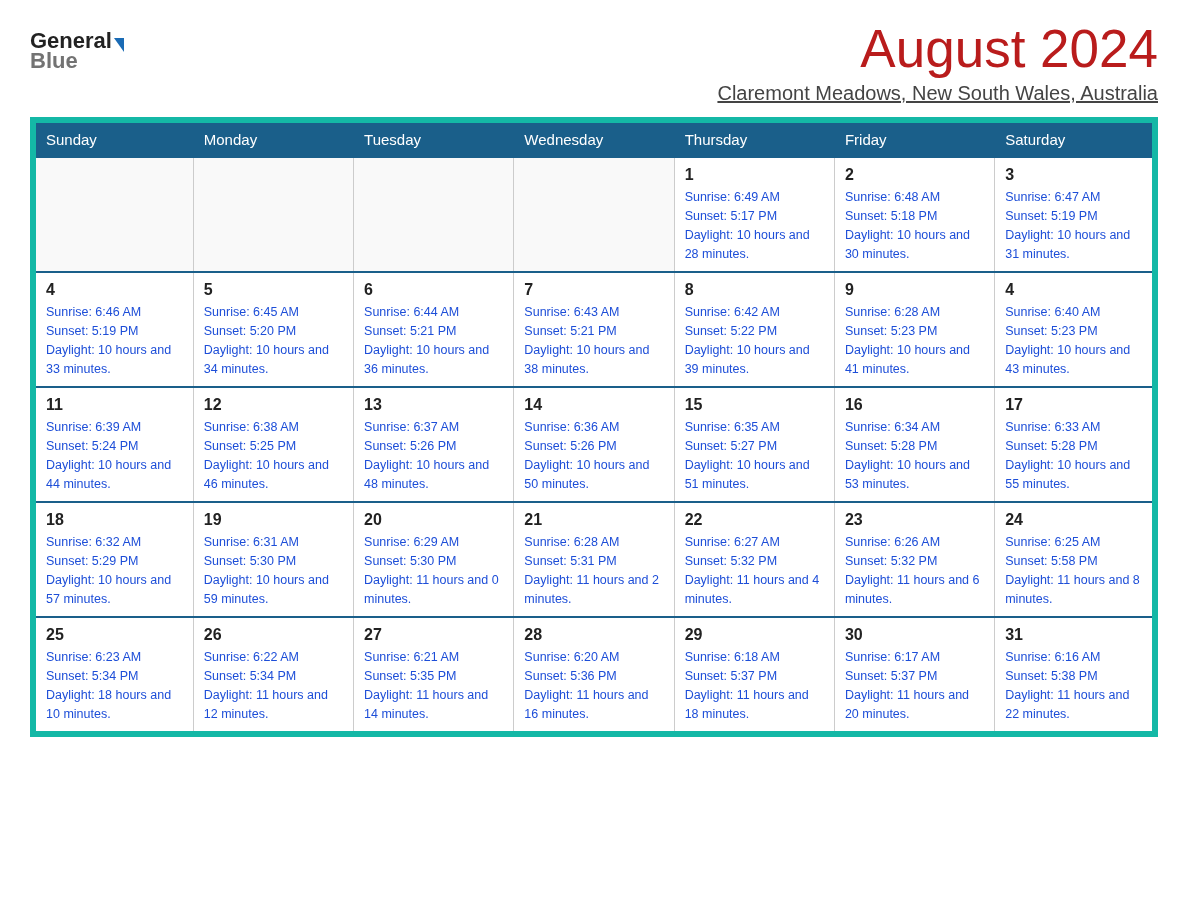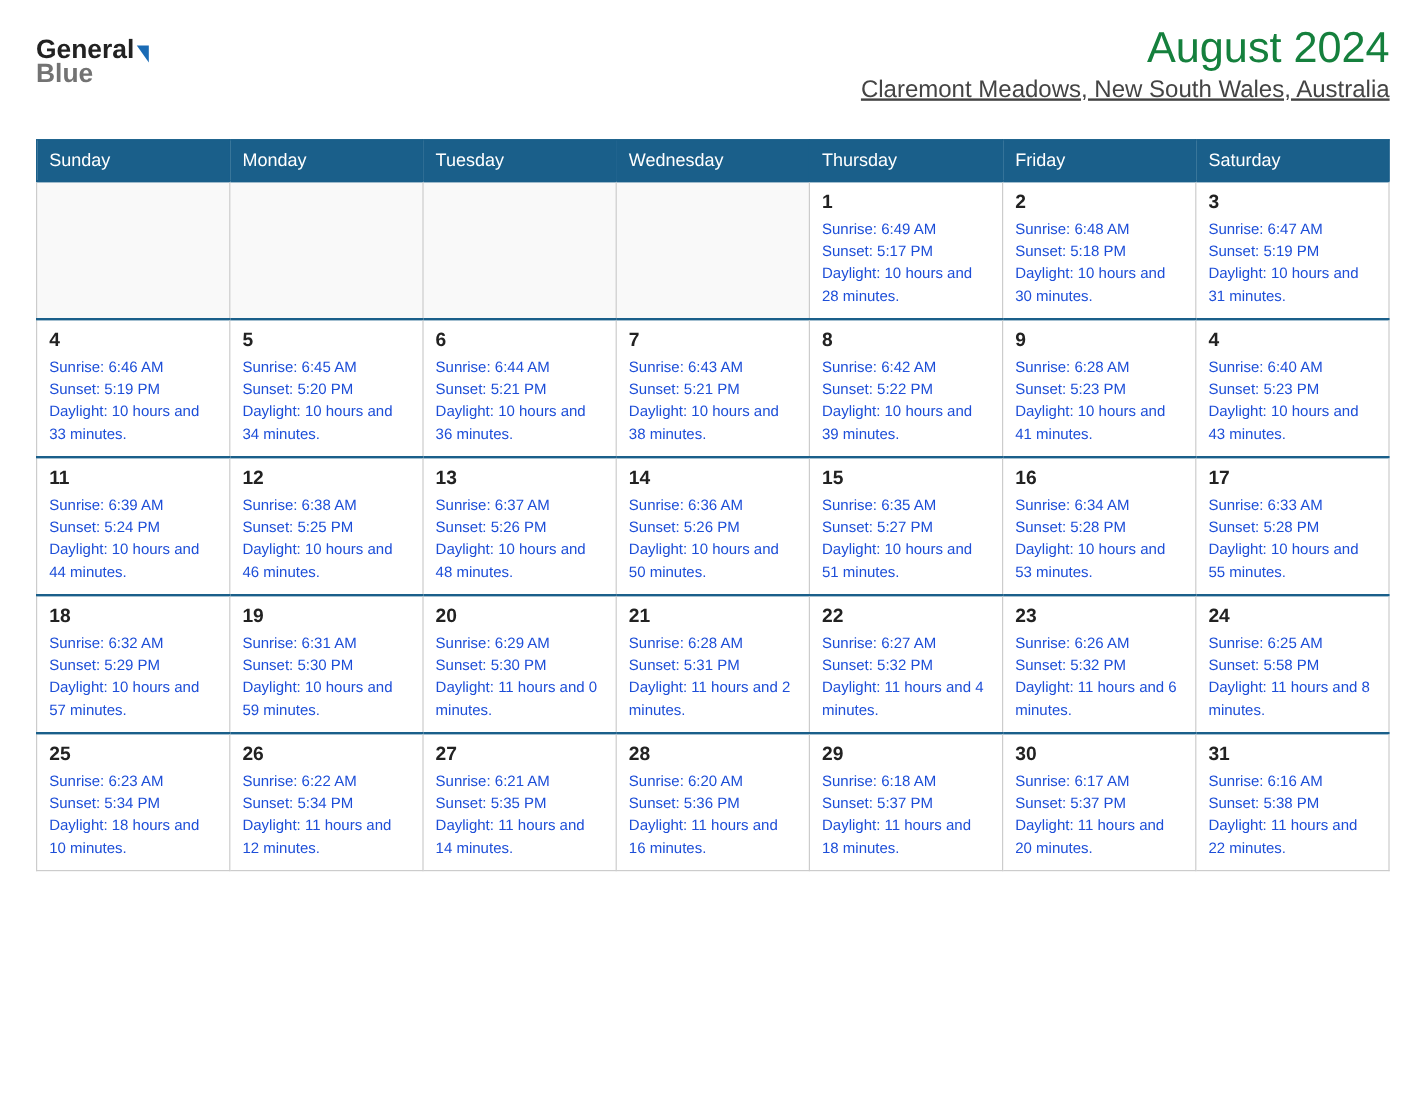--- a/index.html
+++ b/index.html
@@ -36,36 +36,36 @@
       border-left: 10px solid transparent;
       border-right: 0px solid transparent;
       border-top: 14px solid #1a6bb5;
       margin-left: 2px;
       vertical-align: middle;
     }
     .title-block {
       text-align: right;
     }
     .month-title {
-      font-size: 36px;
+      font-size: 53px;
       font-weight: 300;
-      color: #15803d;
+      color: #b91c1c;
       line-height: 1.1;
     }
     .subtitle {
       font-size: 20px;
       color: #444;
       margin-top: 4px;
       text-decoration: underline;
     }
     .calendar {
       width: 100%;
       border-collapse: collapse;
-      margin-top: 29px;
-      border: 1px solid #14b8a6;
+      margin-top: 12px;
+      border: 6px solid #14b8a6;
       padding-left: 20px;
     }
     .calendar th {
       background-color: #1a5f8a;
       color: #fff;
       text-align: left;
       padding: 8px 10px;
       font-size: 15px;
       font-weight: normal;
       border: 1px solid #1a5f8a;

